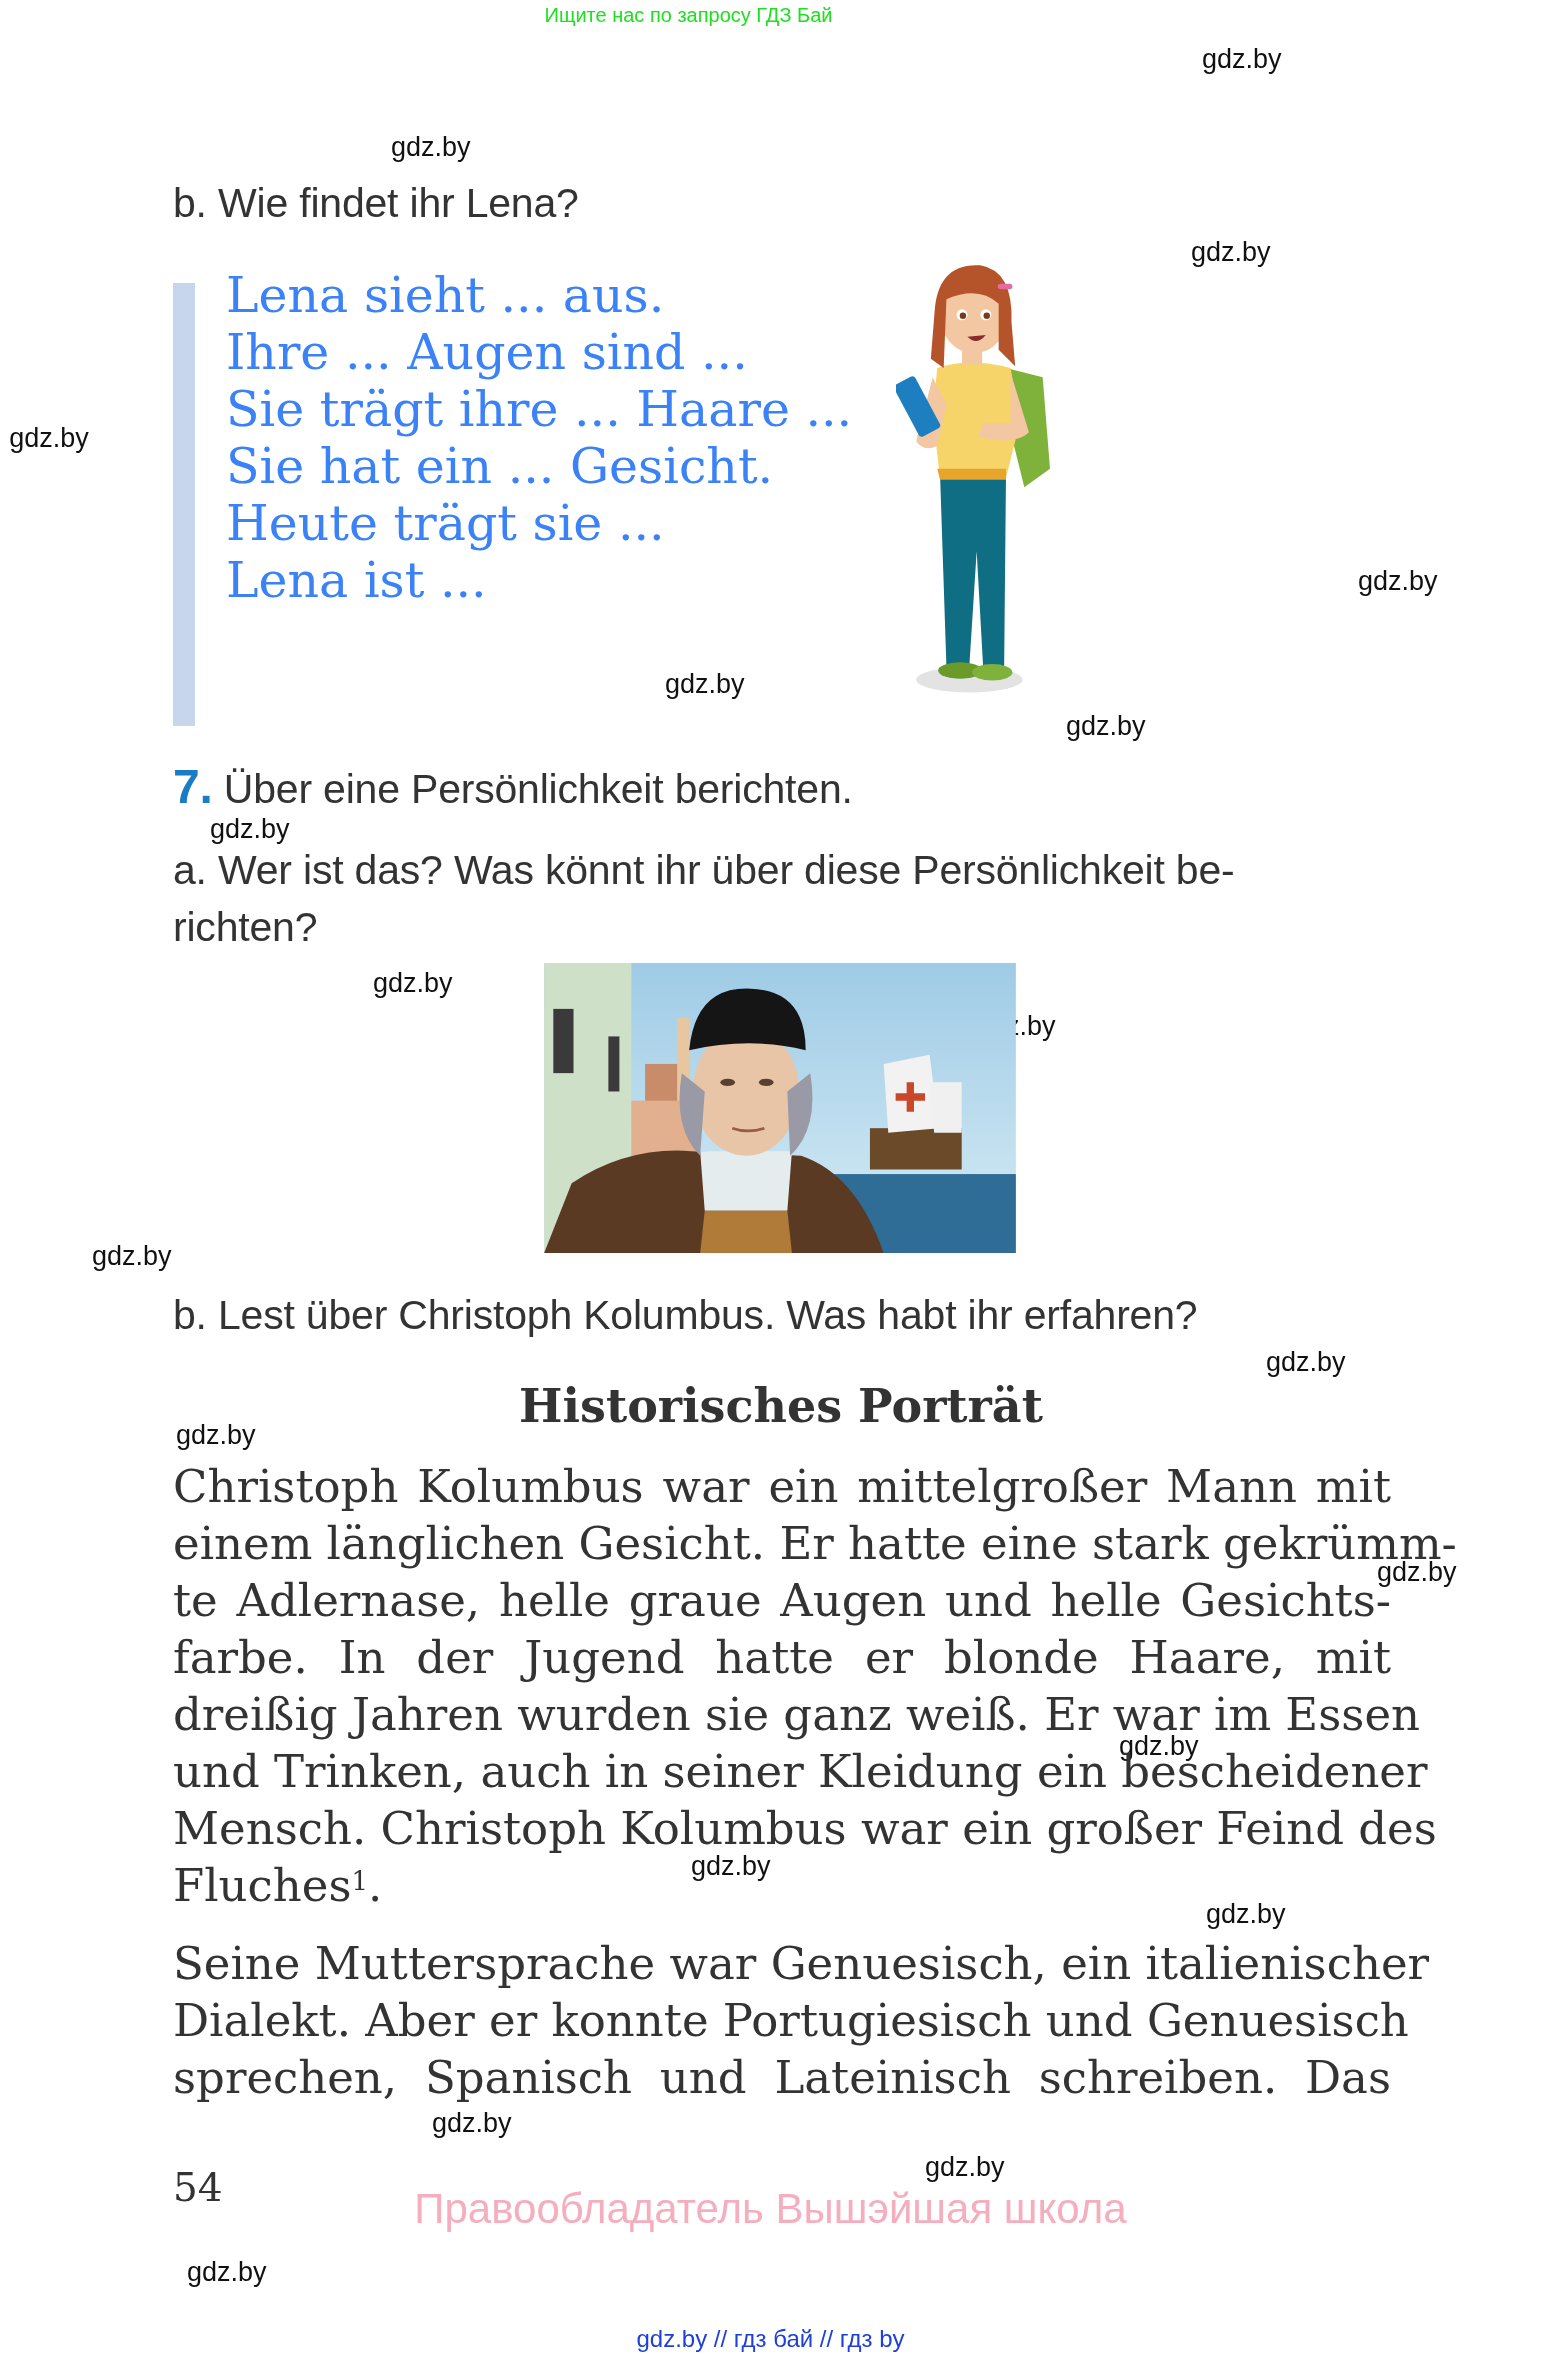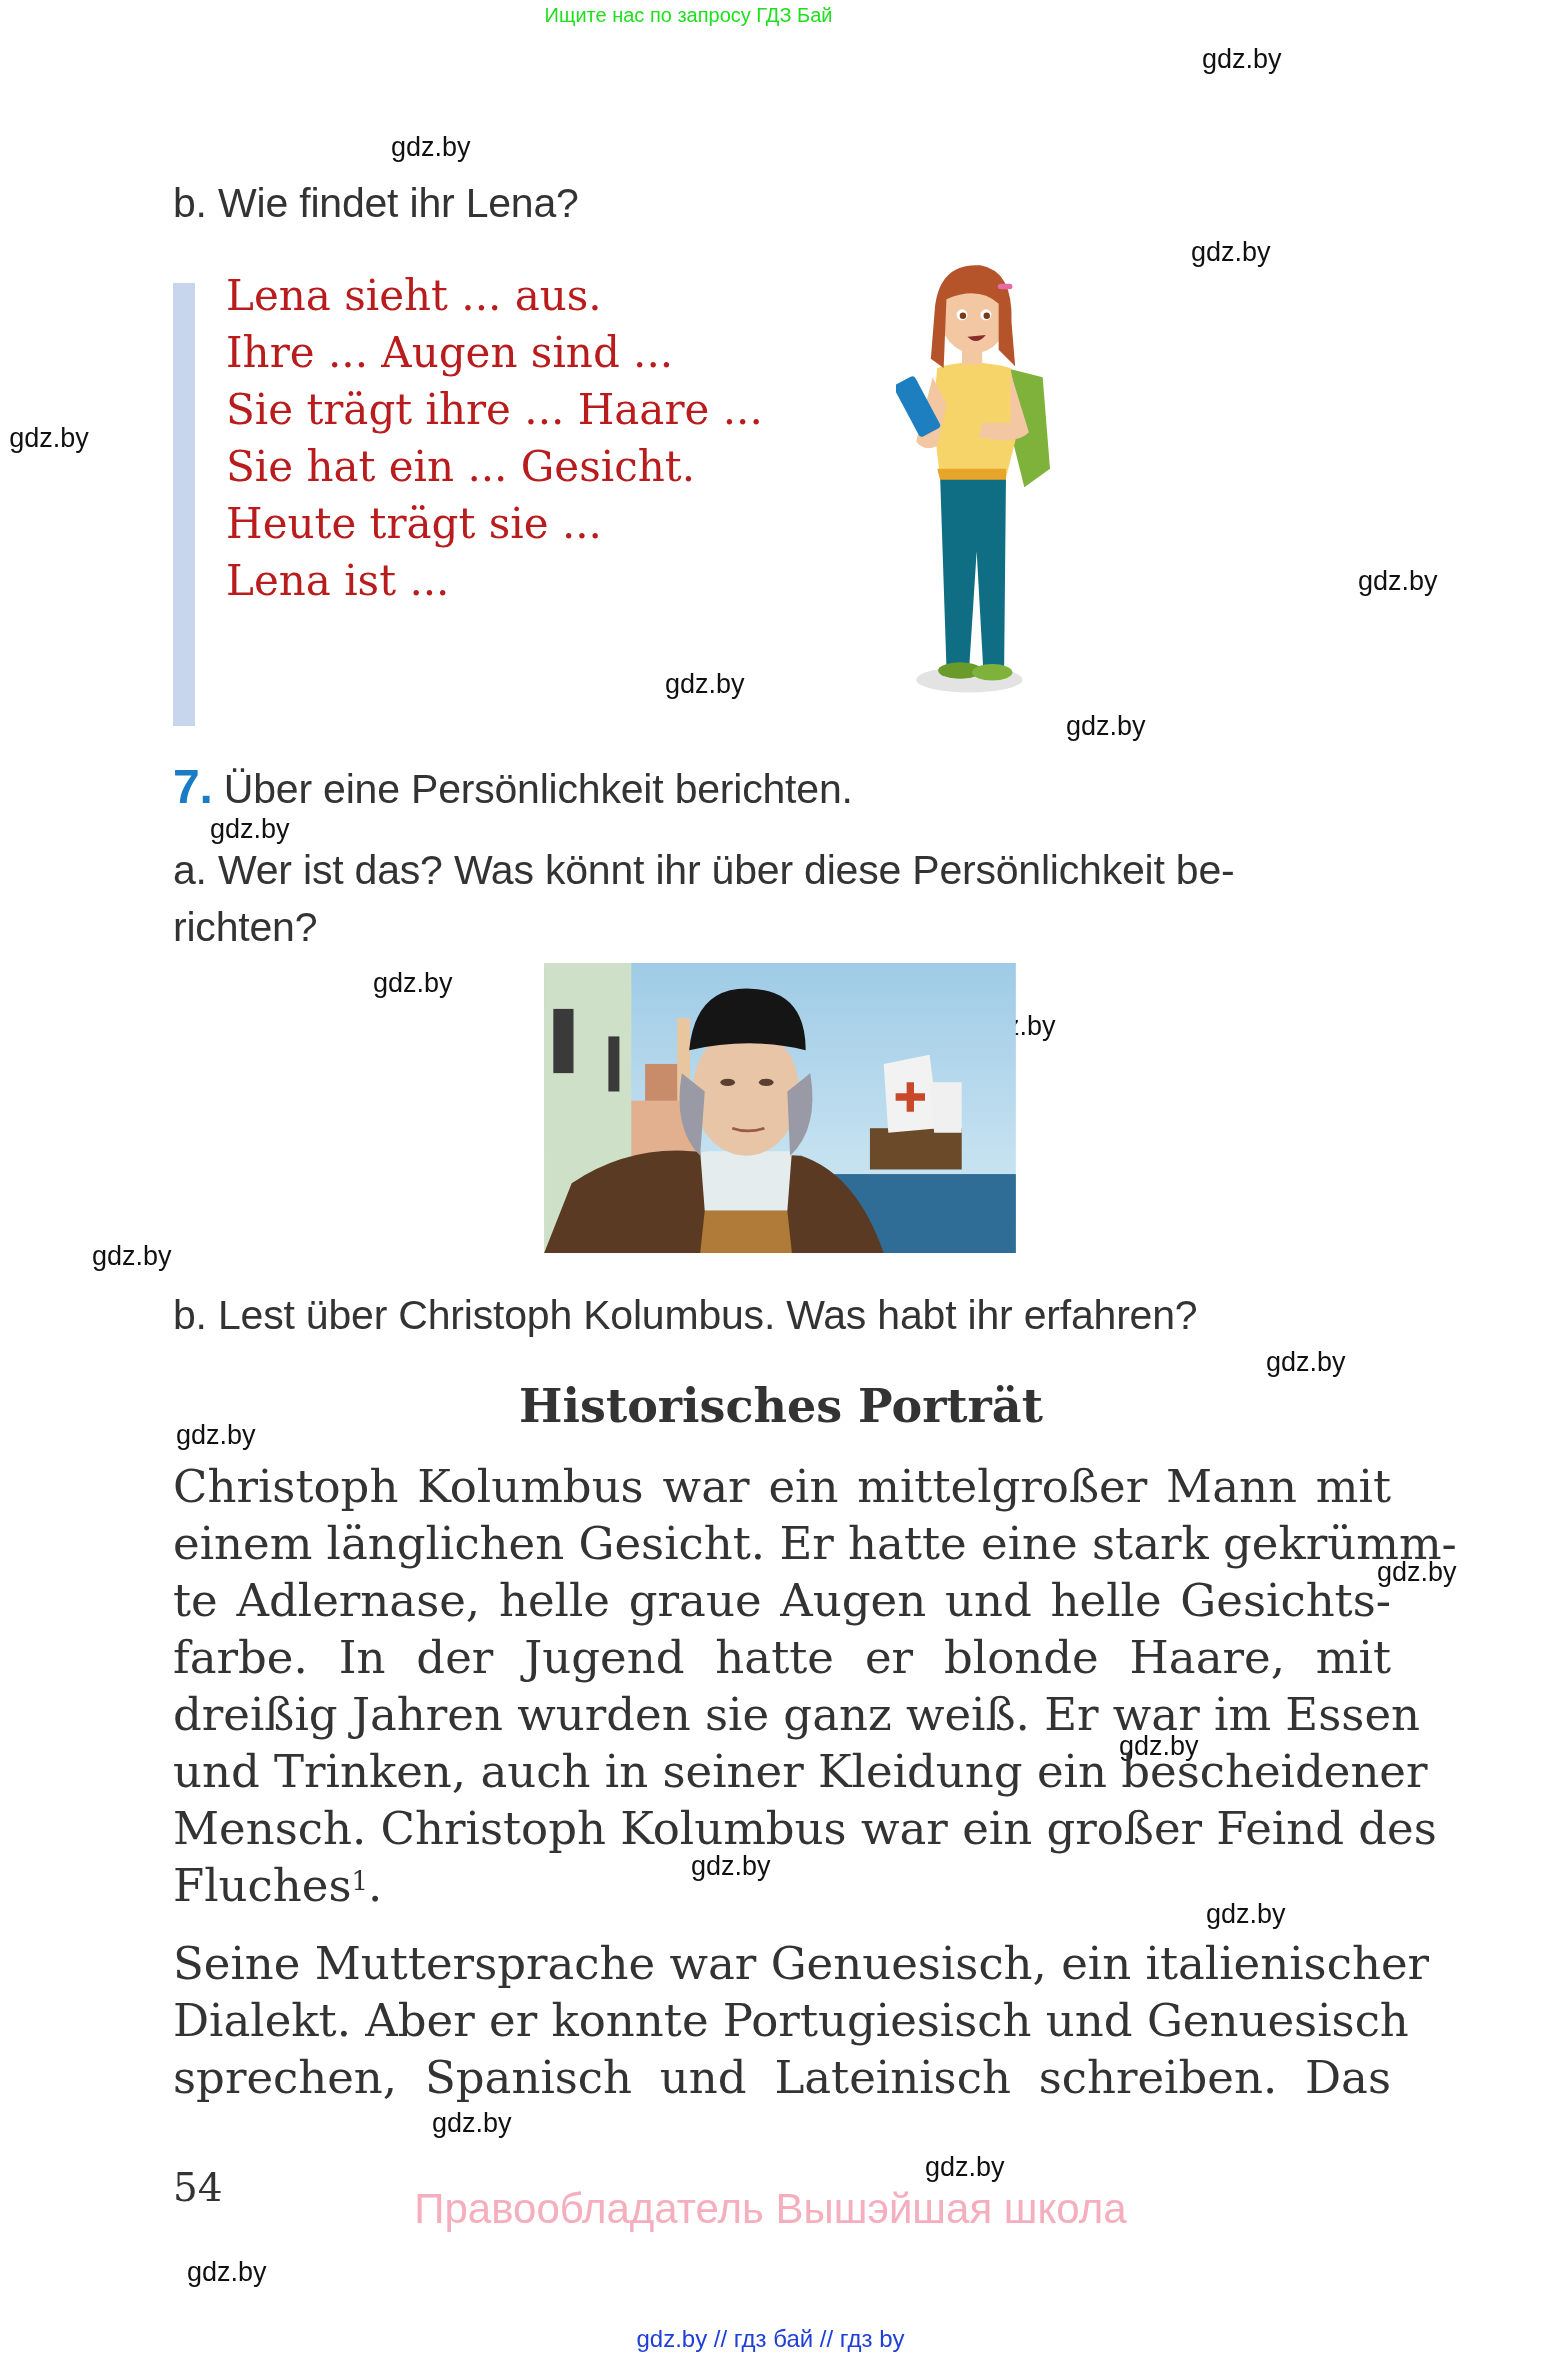--- a/index.html
+++ b/index.html
@@ -9,21 +9,21 @@
   .serif { font-family: "DejaVu Serif", "Liberation Serif", serif; }
 
   .top-banner { top: 3.7px; left: 0; width: 1377px; text-align: center; font-size: 20px; color: #1ee01e; }
   .wm { font-size: 27px; color: #111111; white-space: nowrap; }
 
   .task-heading { color: #333333; font-size: 41px; font-weight: 500; white-space: nowrap; letter-spacing: -0.2px; }
   .task-number { color: #1a7cc4; font-weight: 700; font-size: 48px; }
 
   .blockquote-bar { left: 173px; top: 283px; width: 22px; height: 443px; background: #c7d6ec; }
   .lena-lines { left: 226px; top: 267px; }
-  .lena-line { font-size: 42px; line-height: 57px; color: #b91c1c; white-space: nowrap; }
+  .lena-line { font-size: 49px; line-height: 57px; color: #3b82f6; white-space: nowrap; }
 
   .body-text { left: 173px; width: 1218px; color: #333333; font-size: 45px; line-height: 57px; text-align: justify; }
   .body-line { display: block; white-space: nowrap; text-align-last: justify; }
   .body-line.last { text-align-last: left; }
   sup { font-size: 26px; vertical-align: top; position: relative; top: -3.7px; }
 
   .portrait-title { left: 0; width: 1562px; text-align: center; top: 1379px; font-size: 46px; font-weight: 700; color: #333333; }
 
   .page-number { left: 173px; top: 2165px; font-size: 39px; color: #333333; }
   .copyright { left: 0; width: 1541px; text-align: center; top: 2185px; font-size: 42px; color: #f4aebd; }

